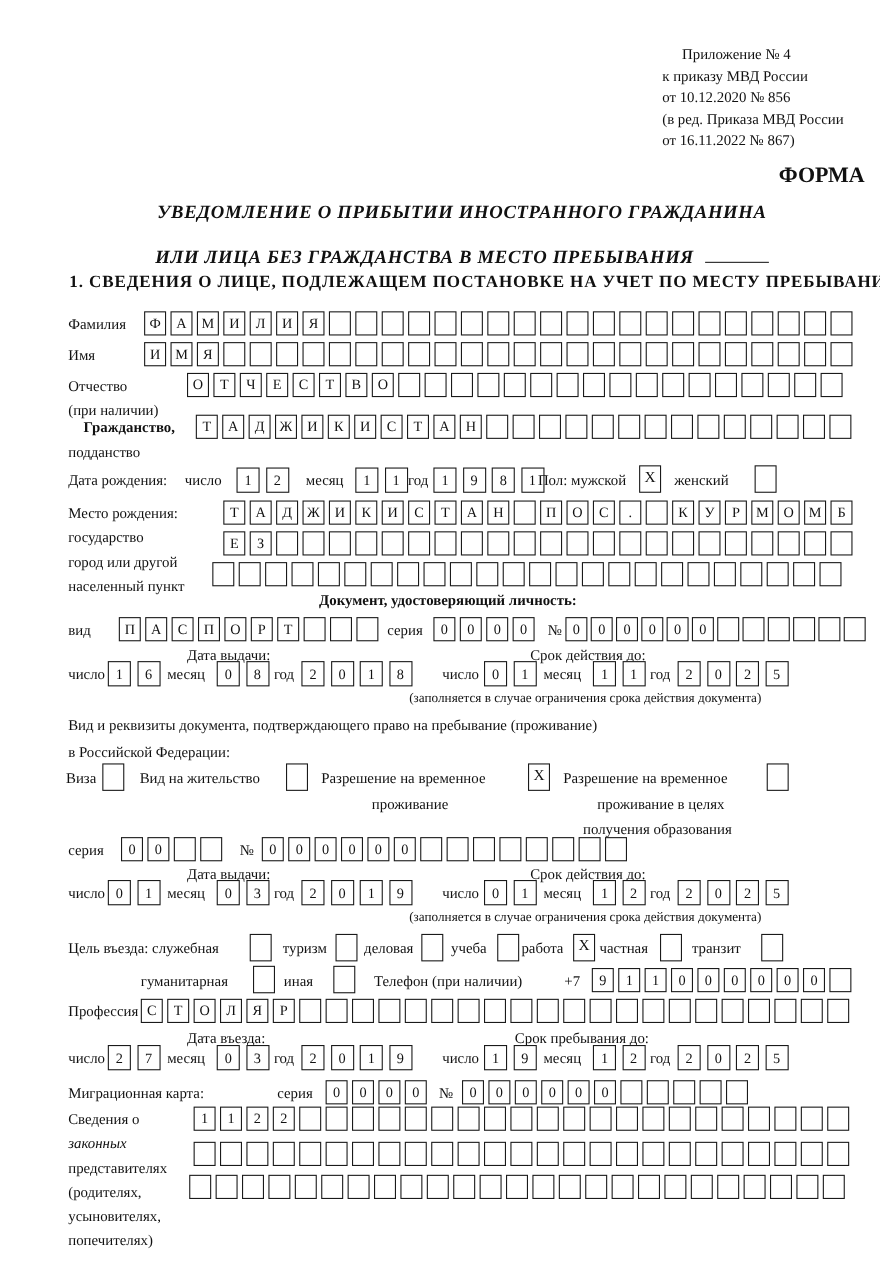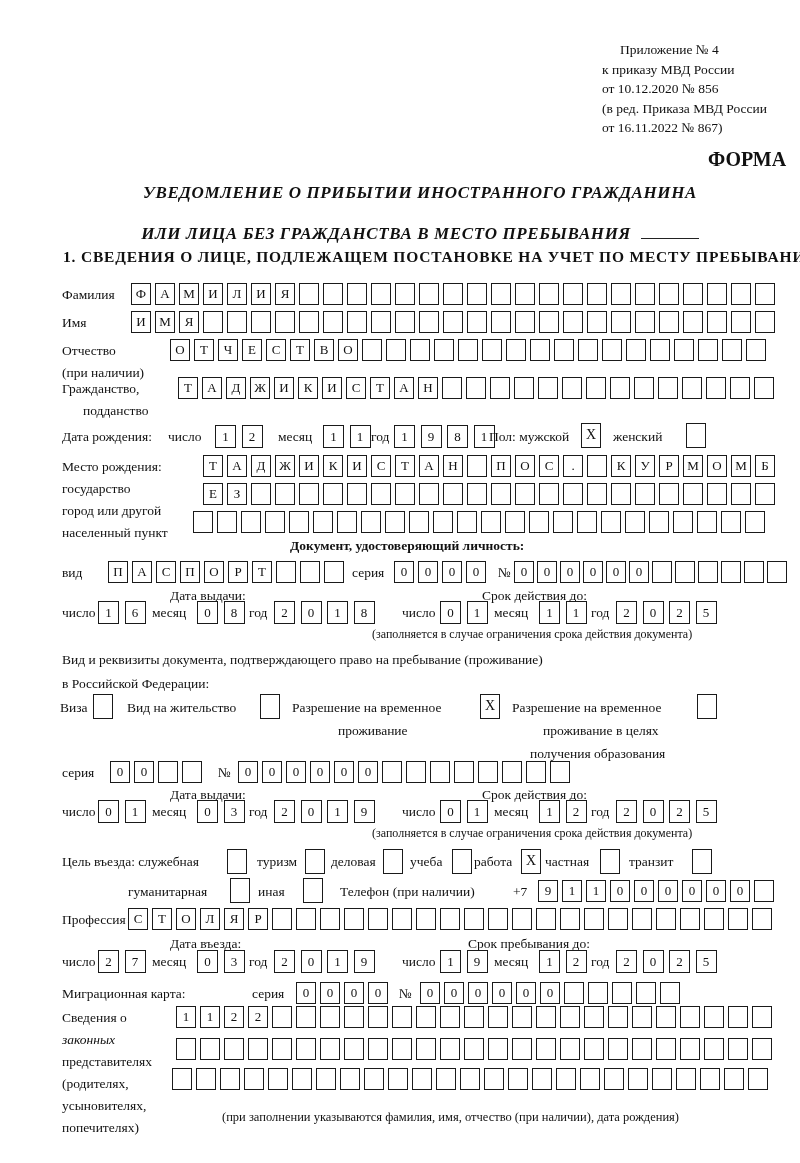--- a/index.html
+++ b/index.html
@@ -130,21 +130,21 @@
       <div class="cell"></div>
       <div class="cell"></div>
       <div class="cell"></div>
       <div class="cell"></div>
       <div class="cell"></div>
       <div class="cell"></div>
       <div class="cell"></div>
     </div>
   <div class="lbl" style="left:62px; top:365px;">(при наличии)</div>
 
-  <div class="lbl" style="left:62px; top:381px;">Гражданство,</div>
+  <div class="lbl" style="left:76px; top:381px;font-weight:bold;">Гражданство,</div>
   <div class="cells" style="left:178px; top:377px;">
       <div class="cell">Т</div>
       <div class="cell">А</div>
       <div class="cell">Д</div>
       <div class="cell">Ж</div>
       <div class="cell">И</div>
       <div class="cell">К</div>
       <div class="cell">И</div>
       <div class="cell">С</div>
       <div class="cell">Т</div>
@@ -158,21 +158,21 @@
       <div class="cell"></div>
       <div class="cell"></div>
       <div class="cell"></div>
       <div class="cell"></div>
       <div class="cell"></div>
       <div class="cell"></div>
       <div class="cell"></div>
       <div class="cell"></div>
       <div class="cell"></div>
     </div>
-  <div class="lbl" style="left:62px; top:403px;margin-left:21px;">подданство</div>
+  <div class="lbl" style="left:62px; top:403px;">подданство</div>
 
   <div class="lbl" style="left:62px; top:429px;">Дата рождения:</div>
   <div class="lbl" style="left:168px; top:429px;">число</div>
   <div class="cells dcells" style="left:215px; top:425px;">
       <div class="cell">1</div>
       <div class="cell">2</div>
     </div>
   <div class="lbl" style="left:278px; top:429px;">месяц</div>
   <div class="cells dcells" style="left:323px; top:425px;">
       <div class="cell">1</div>
@@ -631,15 +631,14 @@
       <div class="cell"></div>
       <div class="cell"></div>
       <div class="cell"></div>
       <div class="cell"></div>
       <div class="cell"></div>
       <div class="cell"></div>
       <div class="cell"></div>
       <div class="cell"></div>
       <div class="cell"></div>
     </div>
-  <div class="lbl" style="left:222px; top:1110px; font-size:12.5px;">(при заполнении указываются фамилия, имя, отчество (при наличии), дата рождения)</div>
 
 </div>
 
 </body></html>

